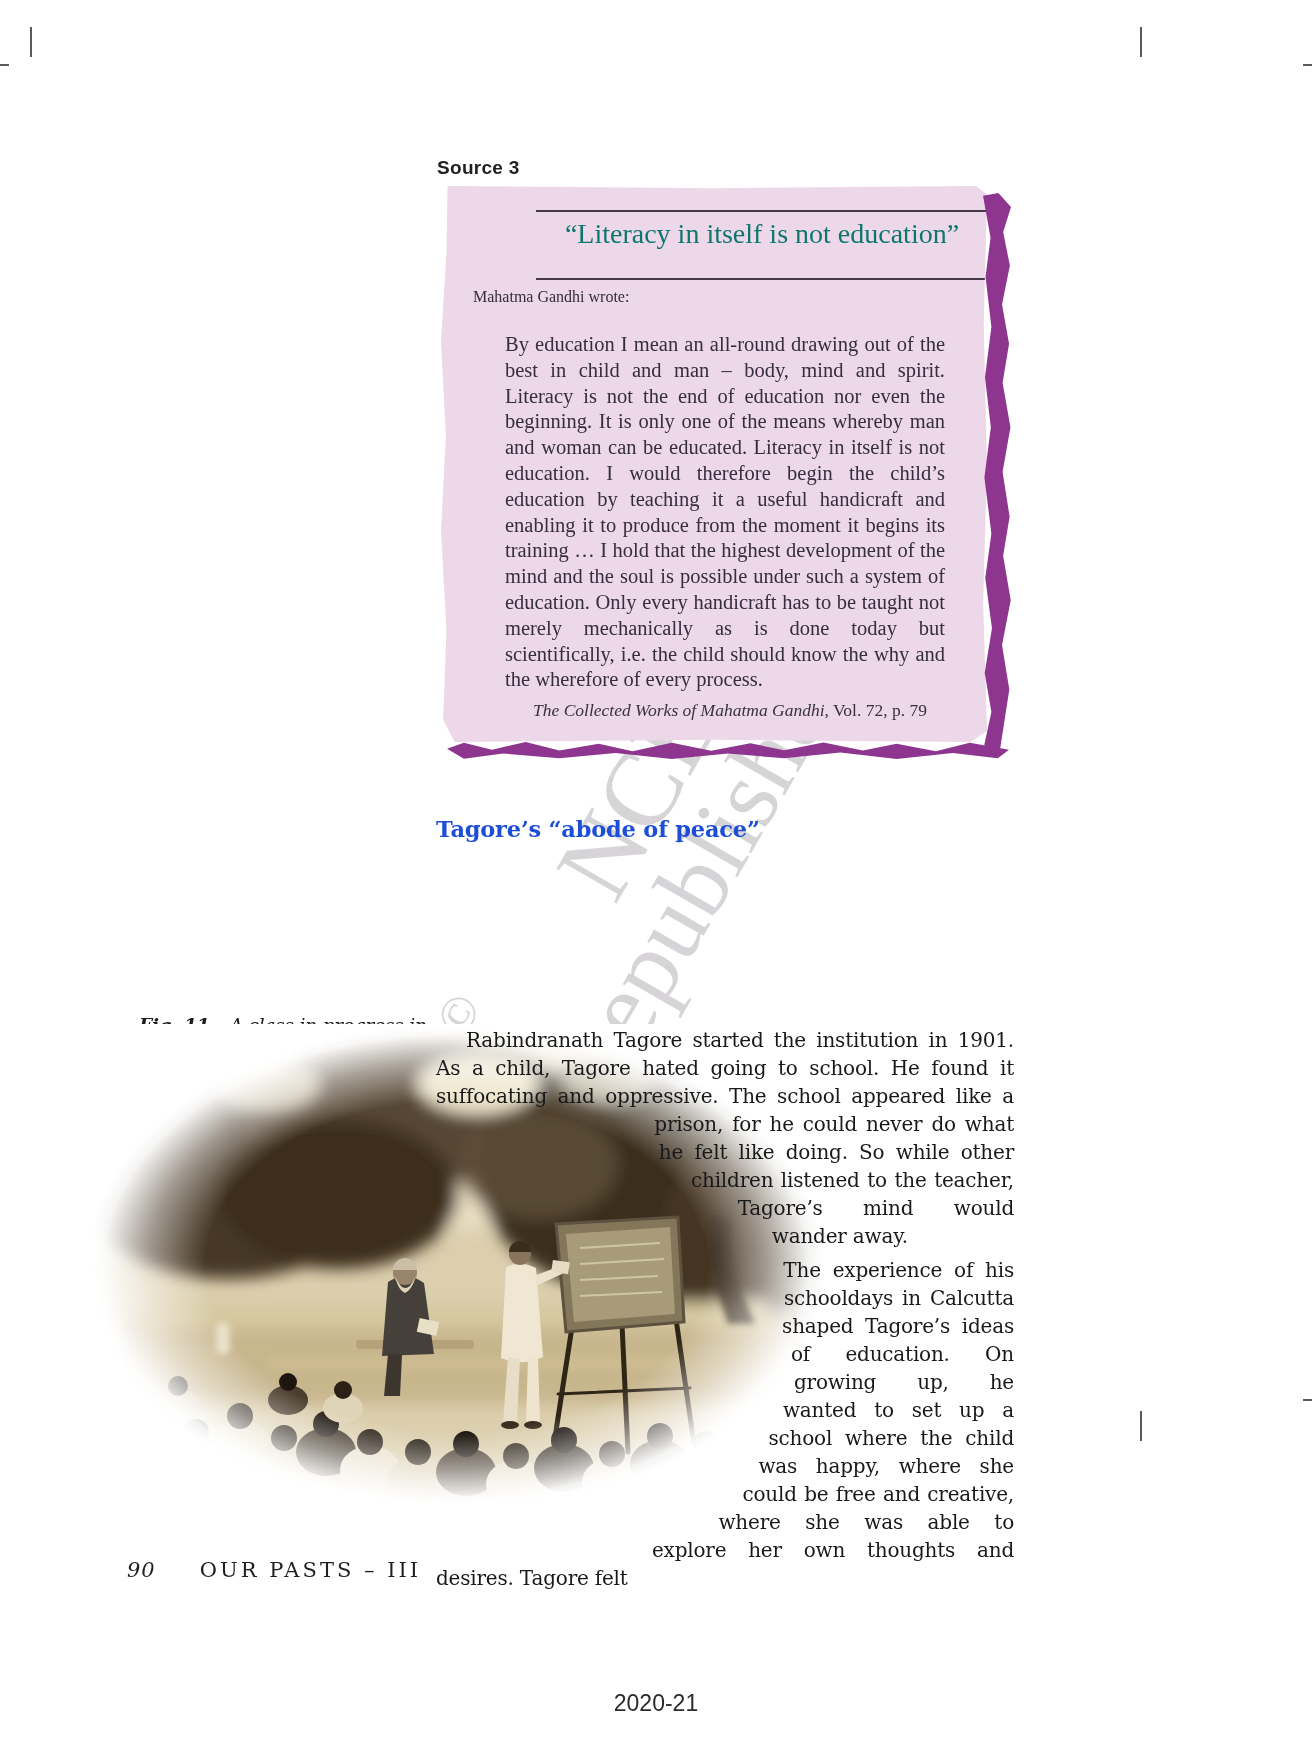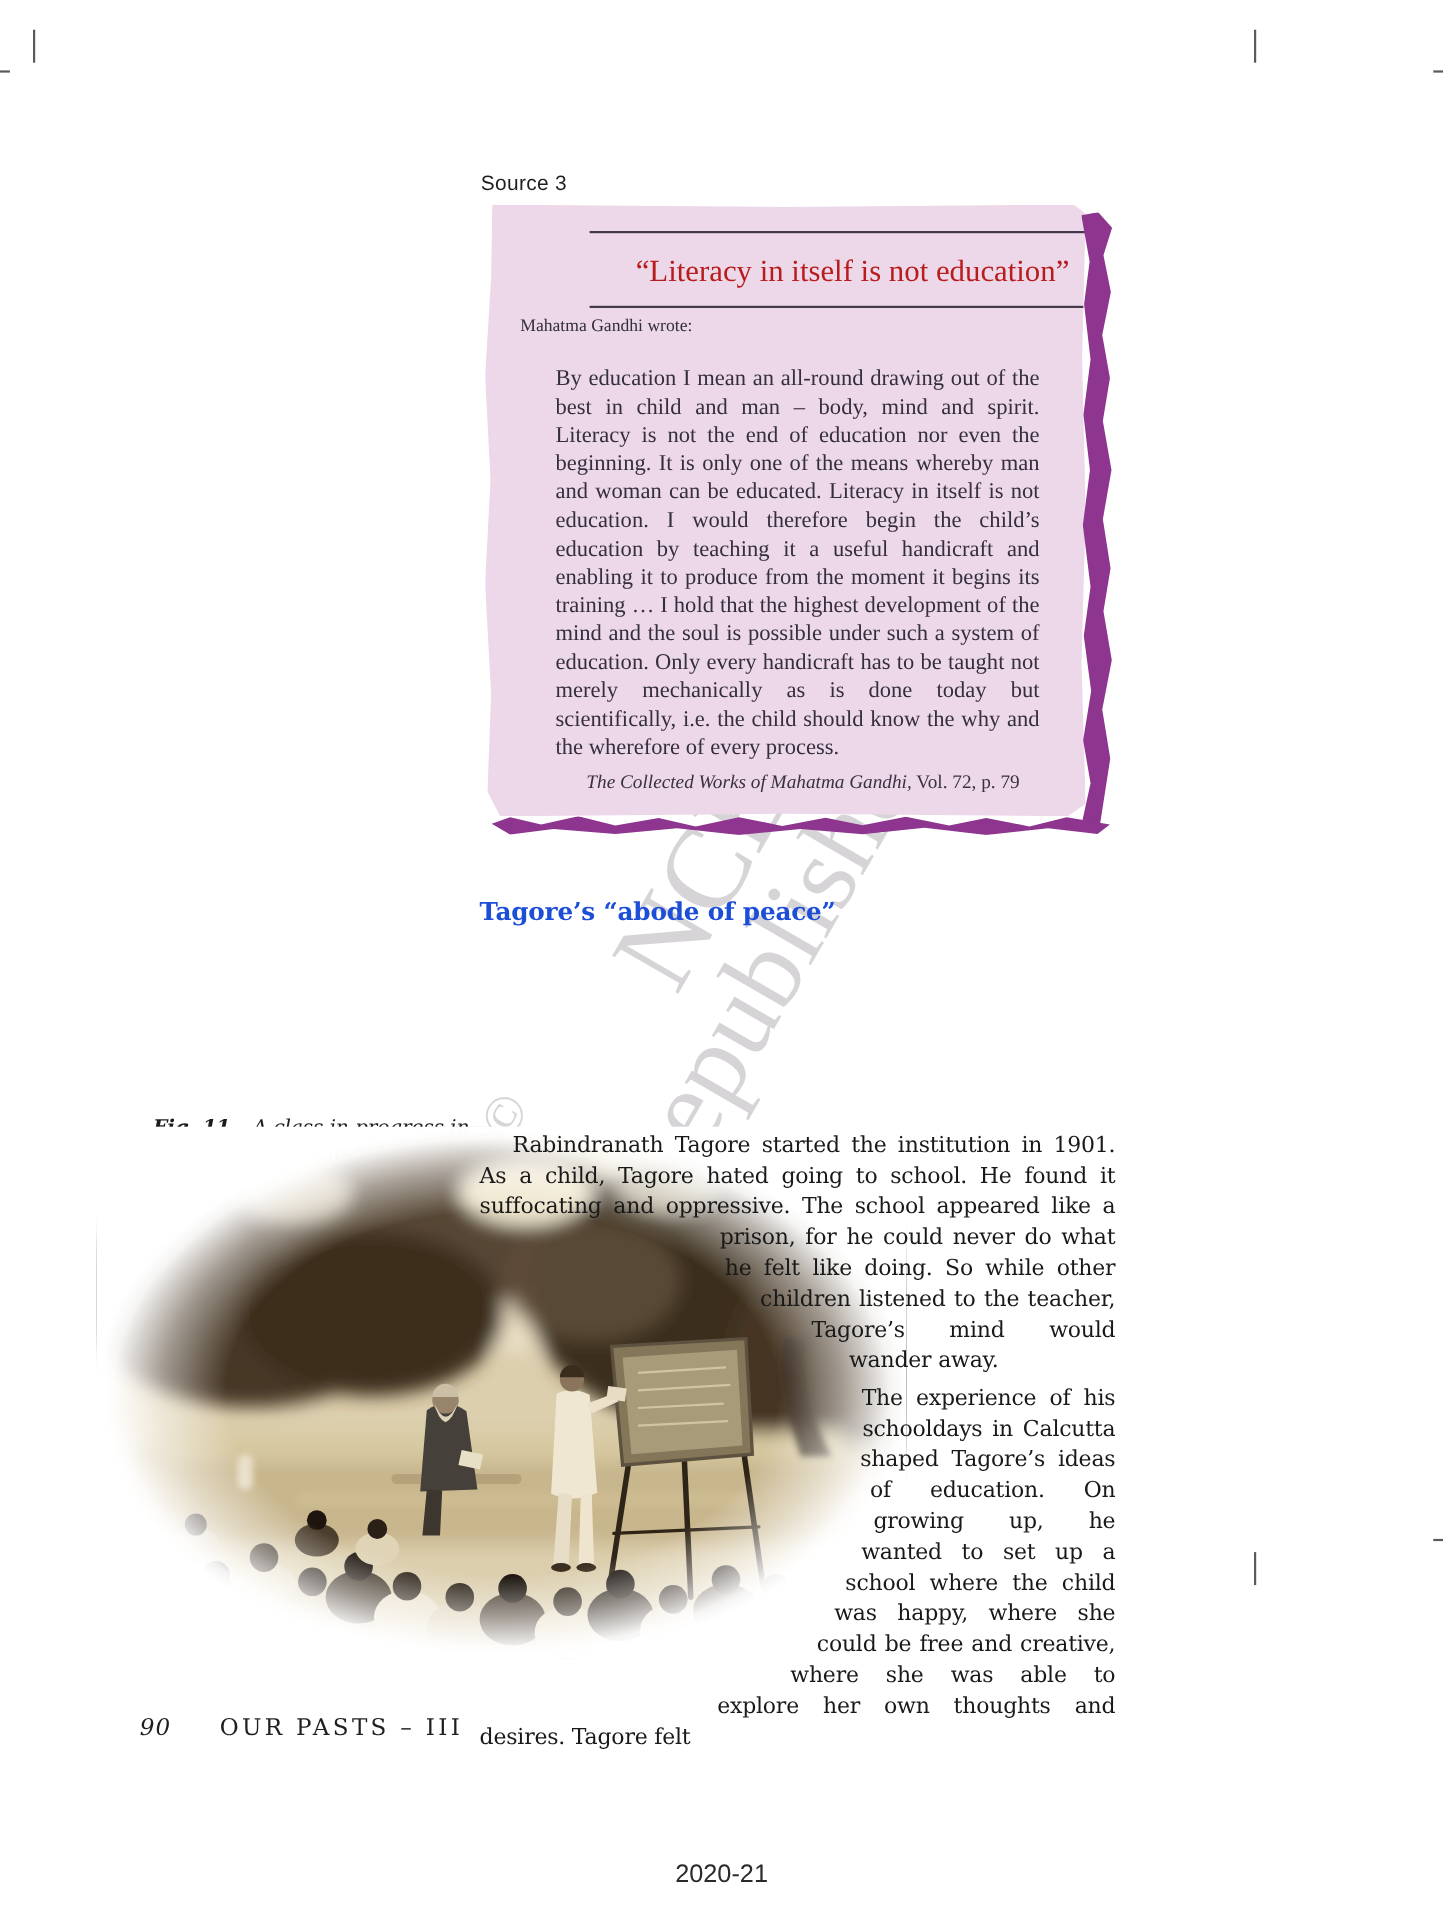--- a/index.html
+++ b/index.html
@@ -12,21 +12,21 @@
   .cm-tl-v { left:30px; top:27px; width:2px; height:30px; }
   .cm-tl-h { left:0; top:64px; width:9px; height:2px; }
   .cm-tr-v { left:1140px; top:27px; width:2px; height:30px; }
   .cm-tr-h { left:1303px; top:64px; width:9px; height:2px; }
   .cm-br-h { left:1303px; top:1399px; width:9px; height:2px; }
   .cm-br-v { left:1140px; top:1411px; width:2px; height:30px; }
 
   
   .source-label {
     position:absolute; left:437px; top:157px;
-    font-family:"Liberation Sans", sans-serif; font-weight:normal;
+    font-family:"Liberation Sans", sans-serif; font-weight:bold;
     font-size:19px; color:#1f1f1f; letter-spacing:.3px;
   }
   .source-box {
     position:absolute; left:441px; top:186px; width:546px; height:556px;
     background:#ecd8e8;
     clip-path: polygon(1.2% 0, 50% 0.4%, 98% 0, 100% 1.5%, 99.4% 25%, 100% 50%, 99.3% 75%, 100% 98%, 97% 100%, 50% 99.6%, 2.5% 100%, 0.4% 96%, 1% 80%, 0 62%, 0.9% 45%, 0 28%, 1% 12%);
   }
   .edge-right {
     position:absolute; left:983px; top:193px; width:28px; height:558px;
     background:#8e3590;
@@ -34,24 +34,24 @@
   }
   .edge-bottom {
     position:absolute; left:447px; top:742px; width:562px; height:17px;
     background:#8e3590;
     clip-path: polygon(0 40%, 3% 5%, 8% 45%, 14% 0, 20% 50%, 27% 10%, 33% 55%, 40% 5%, 47% 52%, 54% 8%, 60% 48%, 67% 3%, 74% 50%, 80% 10%, 87% 55%, 93% 5%, 100% 45%, 98% 95%, 90% 65%, 80% 100%, 70% 62%, 60% 96%, 50% 68%, 40% 100%, 30% 65%, 20% 95%, 10% 68%, 3% 98%);
   }
   .rule { position:absolute; left:95px; width:452px; height:2px; background:#43394b; }
   .rule-top { top:24px; }
   .rule-bottom { top:92px; }
   .box-title {
-    position:absolute; left:73px; top:32px; width:496px; margin:13px;
+    position:absolute; left:73px; top:32px; width:496px; margin:0;
     text-align:center; white-space:nowrap;
     font-family:"Liberation Serif", serif; font-weight:normal;
-    font-size:28px; color:#b91c1c;
+    font-size:28px; color:#0f766e;
   }
   .box-intro {
     position:absolute; left:32px; top:102px; margin:0;
     font-family:"Liberation Serif", serif; font-size:16px; color:#332d3d;
   }
   .box-quote {
     position:absolute; left:64px; top:146px; width:440px; margin:0;
     font-family:"Liberation Serif", serif; font-size:20.5px; line-height:25.8px;
     text-align:justify; color:#342e3e;
   }

